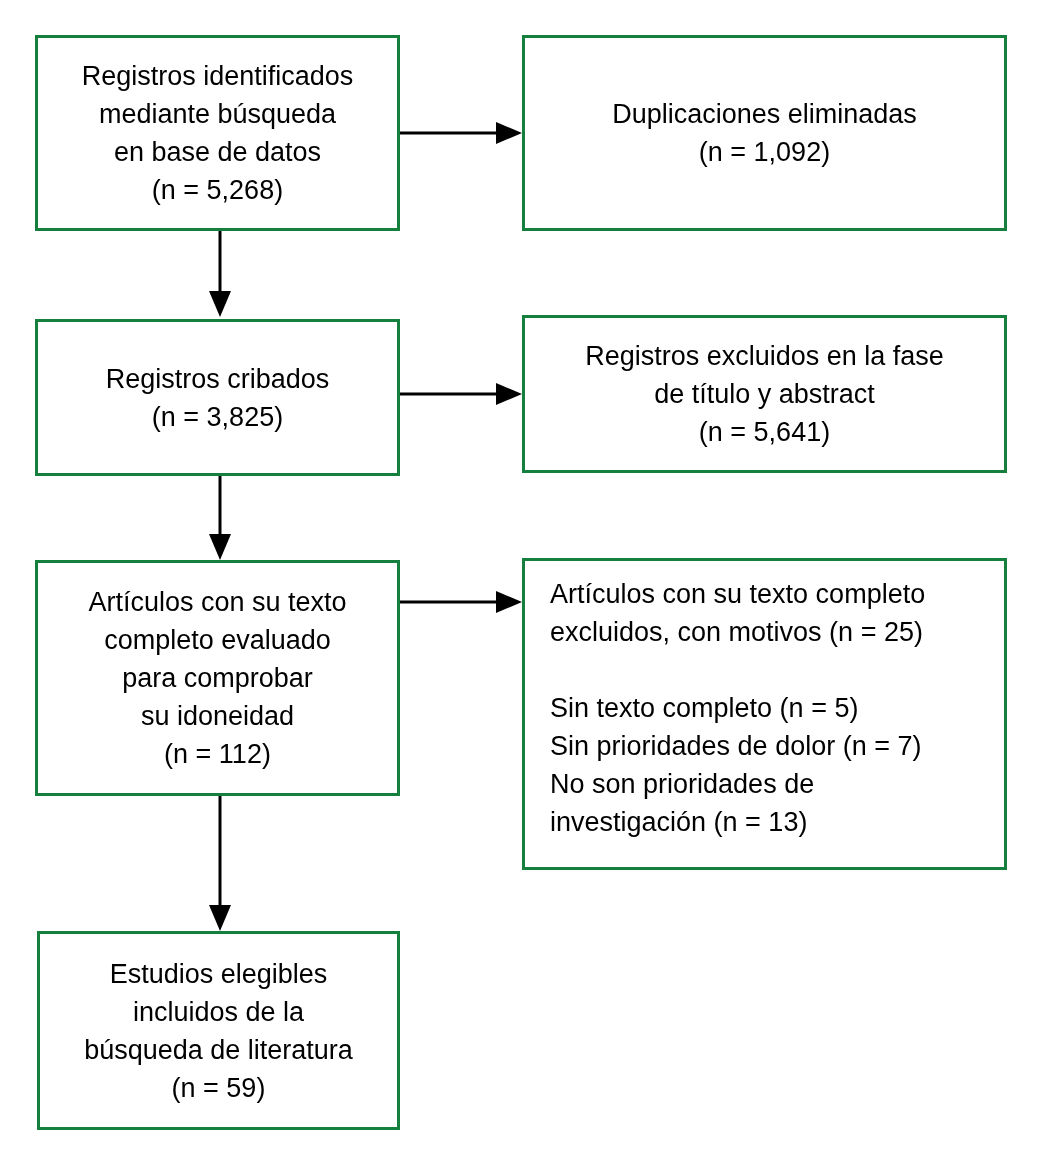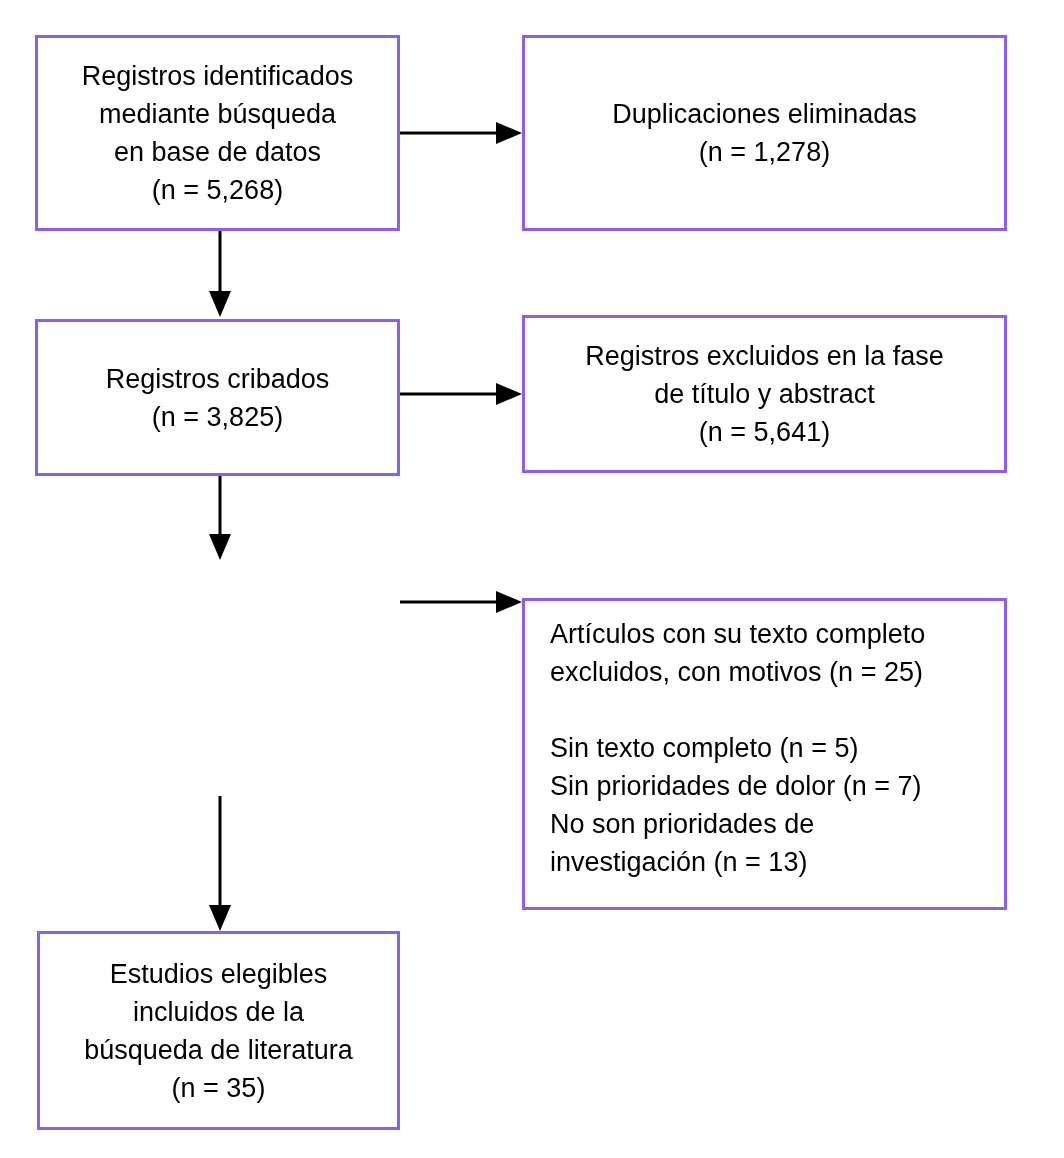--- a/index.html
+++ b/index.html
@@ -11,37 +11,36 @@
     position: relative;
     width: 1064px;
     height: 1158px;
     background: #ffffff;
     font-family: "Liberation Sans", "DejaVu Sans", sans-serif;
     color: #000000;
   }
   .flow-box {
     position: absolute;
     box-sizing: border-box;
-    border: 3px solid #8b5cf6;
+    border: 3px solid #15803d;
     background: #ffffff;
     display: flex;
     align-items: center;
     justify-content: center;
     text-align: center;
     font-size: 27px;
     line-height: 38px;
     white-space: pre-line;
     padding: 8px 10px;
   }
   .flow-box.align-left {
     align-items: flex-start;
     justify-content: flex-start;
     text-align: left;
     padding: 14px 16px 14px 25px;
-    margin-top: 40px;
   }
   
   #box-identified        { left: 35px;  top: 35px;  width: 365px; height: 196px; }
   #box-duplicates        { left: 522px; top: 35px;  width: 485px; height: 196px; }
   #box-screened          { left: 35px;  top: 319px; width: 365px; height: 157px; }
   #box-excluded-title    { left: 522px; top: 315px; width: 485px; height: 158px; }
   #box-fulltext          { left: 35px;  top: 560px; width: 365px; height: 236px; }
   #box-fulltext-excluded { left: 522px; top: 558px; width: 485px; height: 312px; }
   #box-included          { left: 37px;  top: 931px; width: 363px; height: 199px; }
   #arrow-layer {
@@ -87,36 +86,41 @@
       <polygon points="220,931 209,905 231,905"></polygon>
     </g>
   </svg>
 
   <div class="flow-box" id="box-identified">Registros identificados
 mediante búsqueda
 en base de datos
 (n = 5,268)</div>
 
   <div class="flow-box" id="box-duplicates">Duplicaciones eliminadas
-(n = 1,278)</div>
+(n = 1,092)</div>
 
   <div class="flow-box" id="box-screened">Registros cribados
 (n = 3,825)</div>
 
   <div class="flow-box" id="box-excluded-title">Registros excluidos en la fase
 de título y abstract
 (n = 5,641)</div>
 
+  <div class="flow-box" id="box-fulltext">Artículos con su texto
+completo evaluado
+para comprobar
+su idoneidad
+(n = 112)</div>
 
   <div class="flow-box align-left" id="box-fulltext-excluded">Artículos con su texto completo
 excluidos, con motivos (n = 25)
 
 Sin texto completo (n = 5)
 Sin prioridades de dolor (n = 7)
 No son prioridades de
 investigación (n = 13)</div>
 
   <div class="flow-box" id="box-included">Estudios elegibles
 incluidos de la
 búsqueda de literatura
-(n = 35)</div>
+(n = 59)</div>
 
 </div>
 
 </body></html>

